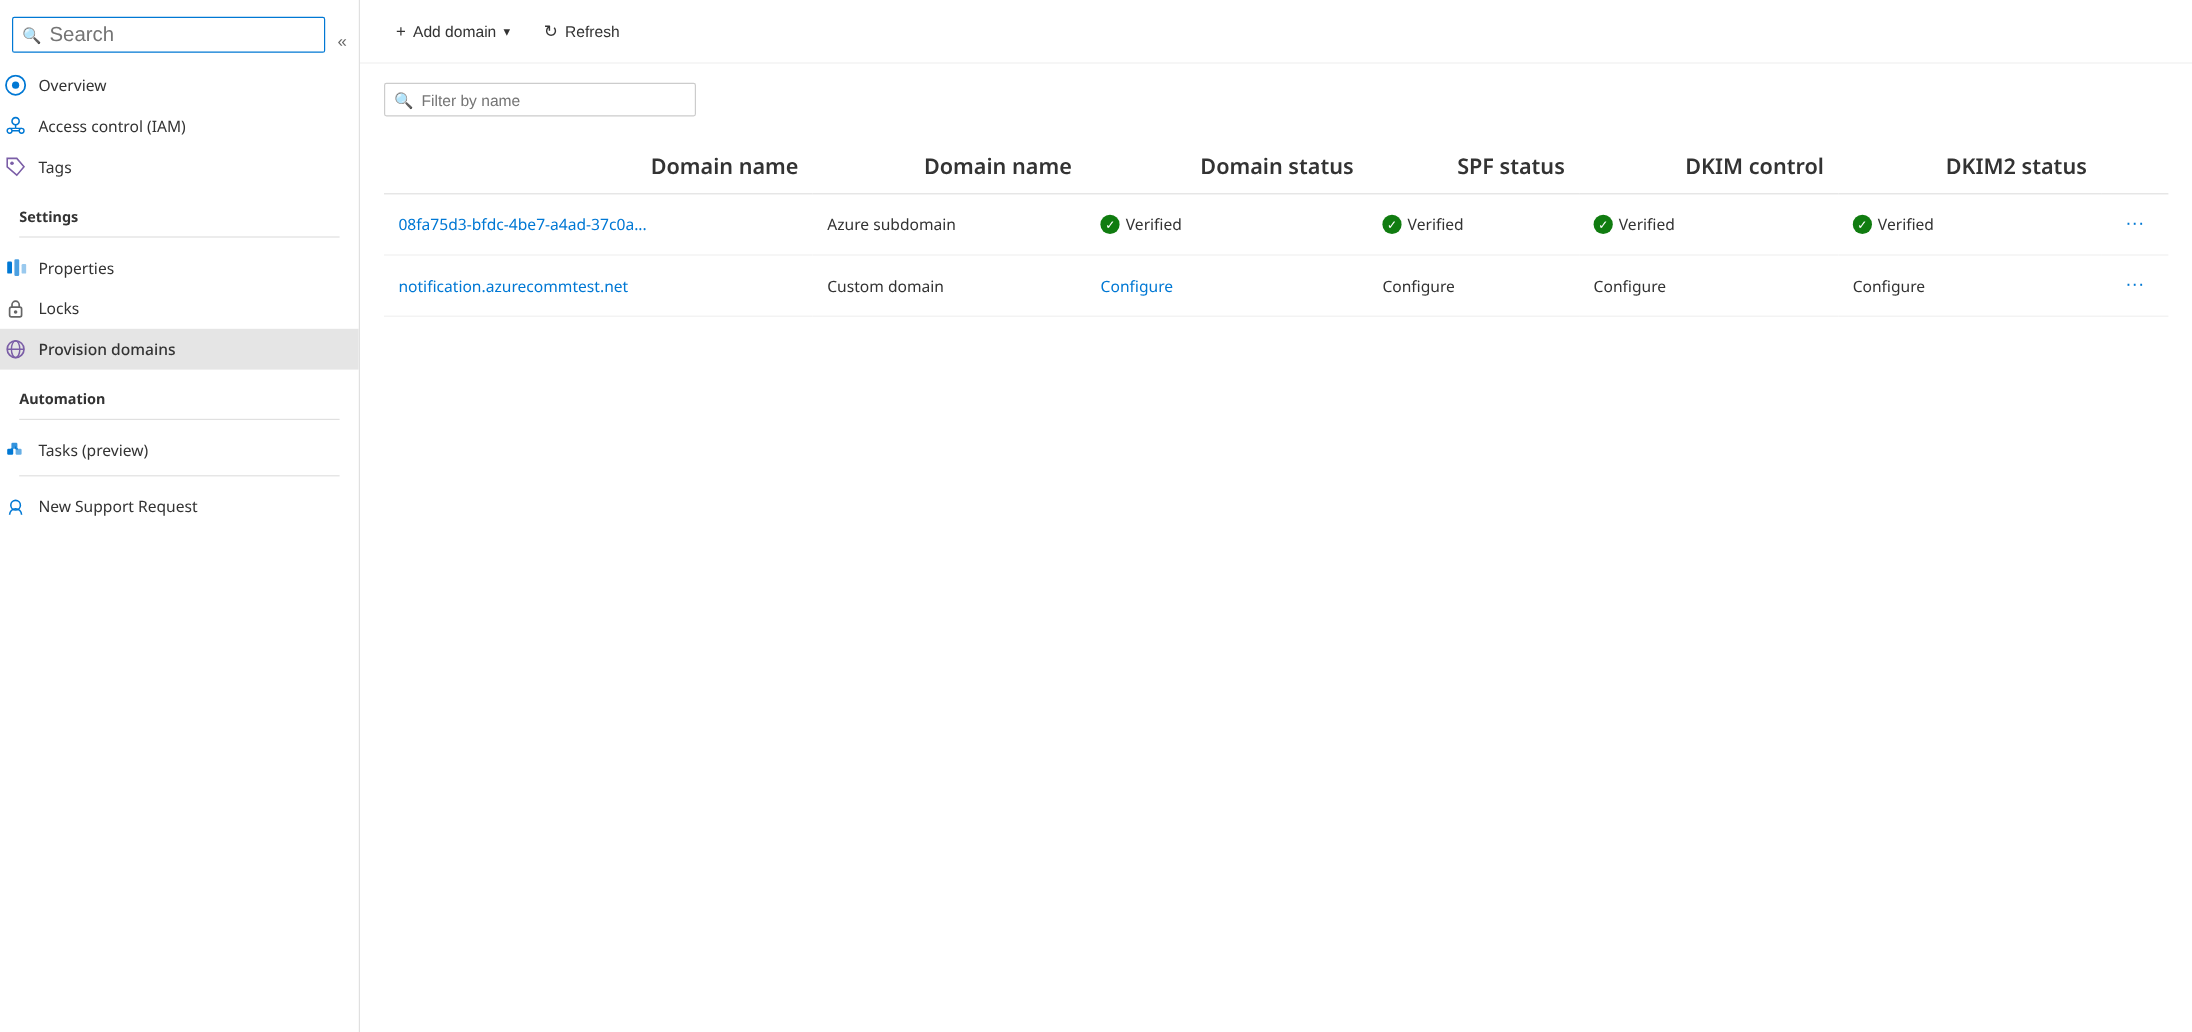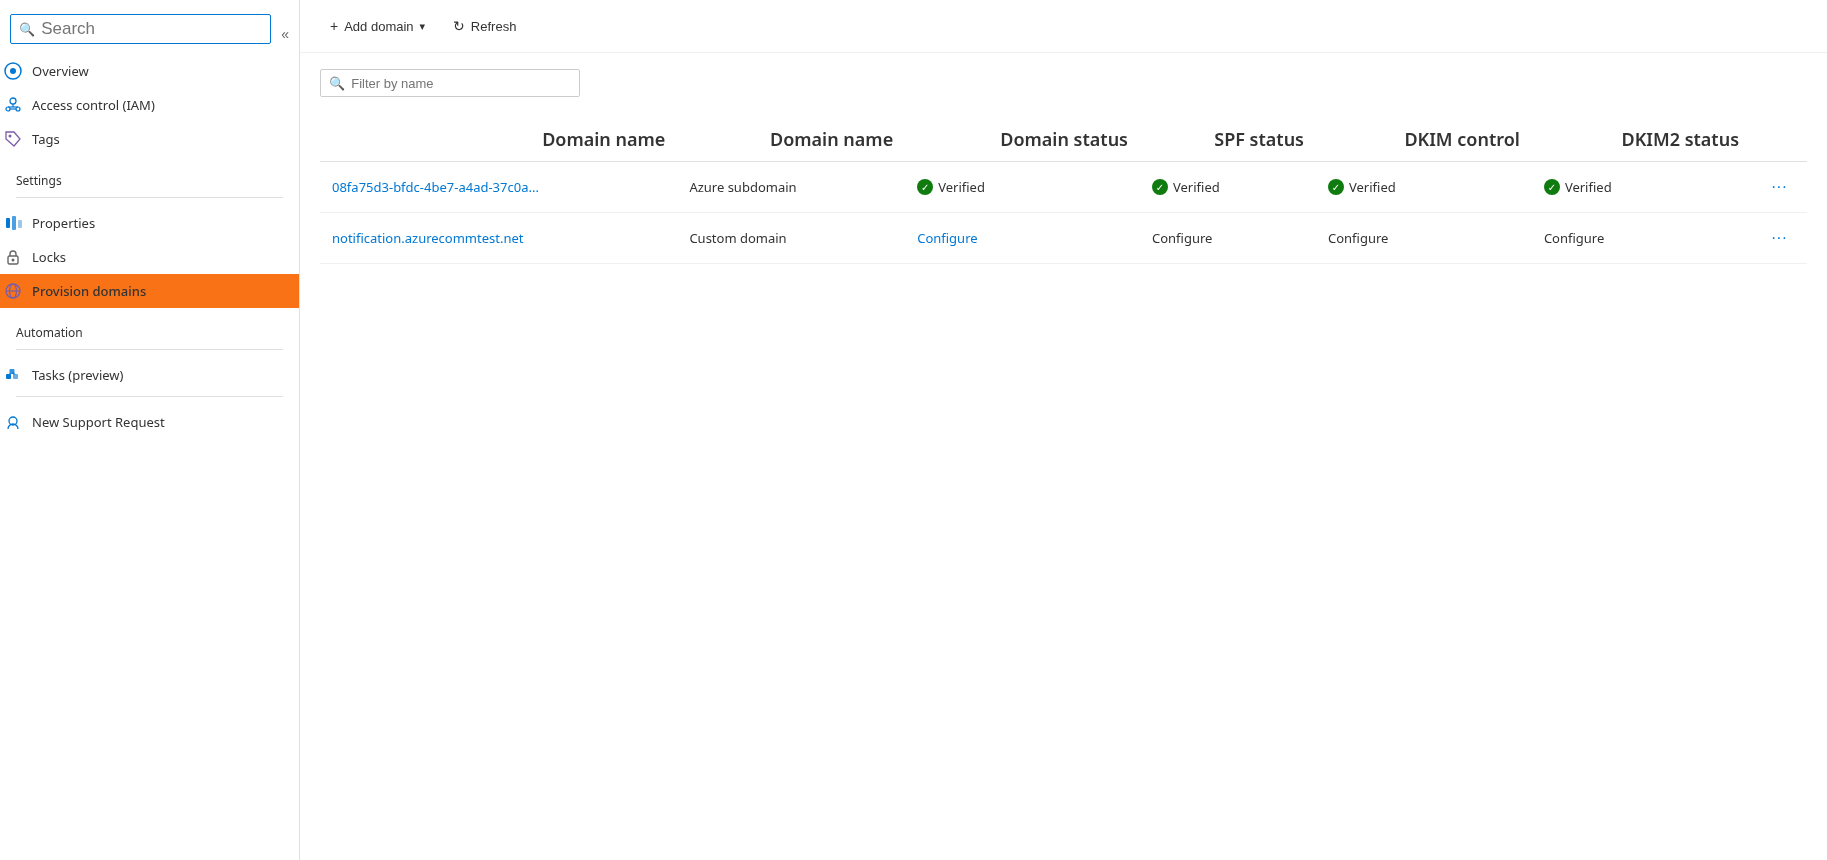--- a/index.html
+++ b/index.html
@@ -58,26 +58,26 @@
     .nav-item {
       display: flex;
       align-items: center;
       padding: 8px 4px;
       cursor: pointer;
       gap: 10px;
       color: #333;
       font-size: 13px;
       border-radius: 0;
     }
-    .nav-item.active { background: #f97316; font-weight: 500; }
+    .nav-item.active { background: #e5e5e5; font-weight: 500; }
 
     .nav-icon { width: 18px; height: 18px; display: flex; align-items: center; justify-content: center; flex-shrink: 0; }
 
     .section-header {
-      font-weight: 400;
+      font-weight: 700;
       font-size: 12px;
       color: #333;
       padding: 16px 16px 4px 16px;
     }
     .section-divider {
       border: none;
       border-top: 1px solid #e0e0e0;
       margin: 4px 16px 8px 16px;
     }
 

